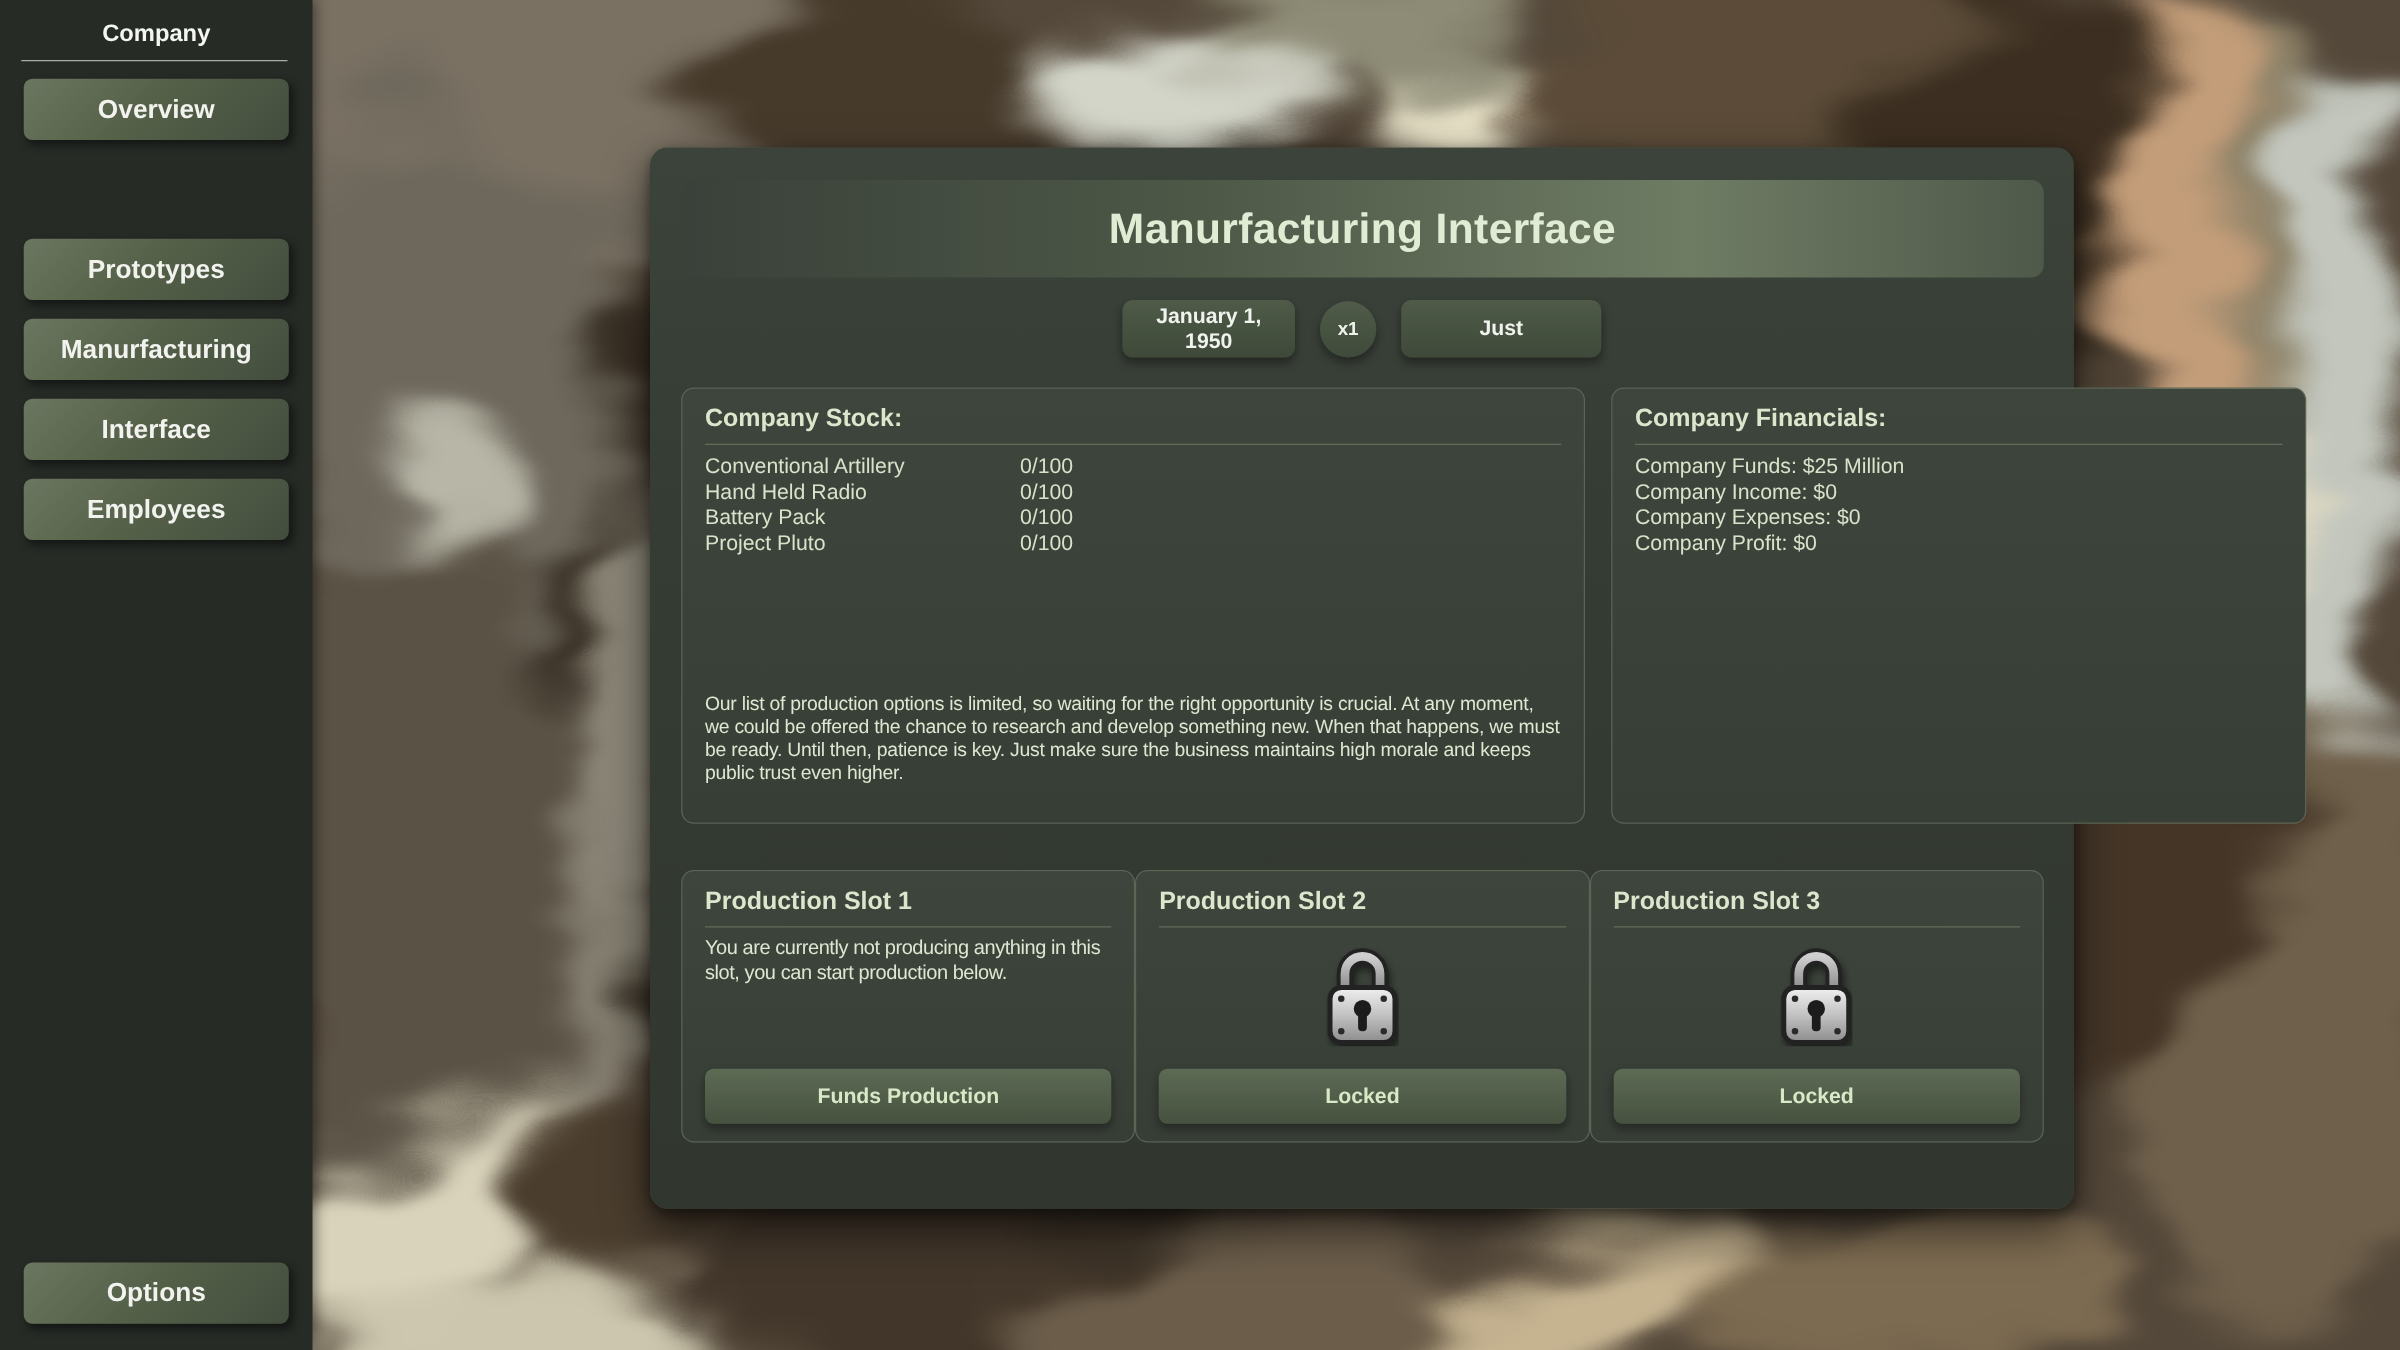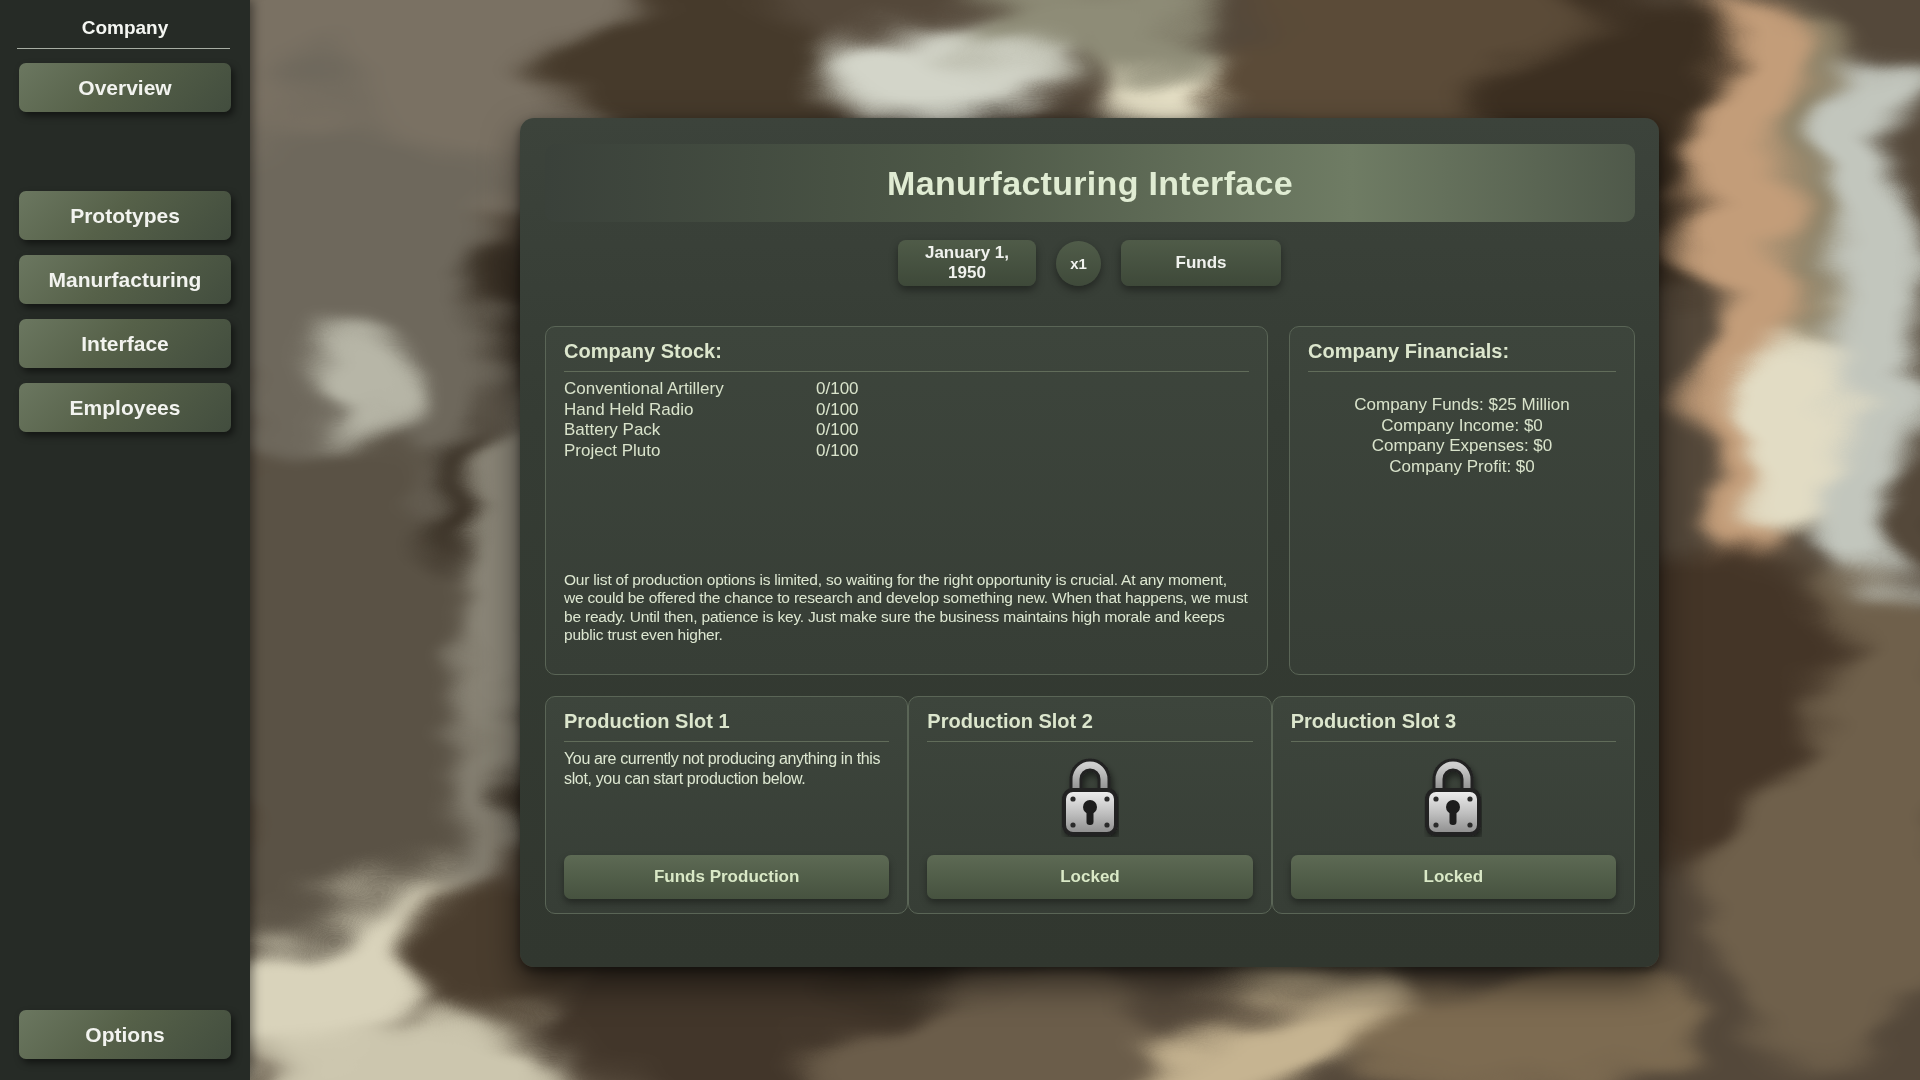--- a/index.html
+++ b/index.html
@@ -41,38 +41,38 @@
           background:linear-gradient(180deg,#4f5b48 0%,#3e4939 100%);
           color:#f0f2ee; font-weight:bold; font-size:17px; font-family:inherit;
           box-shadow:0 4px 8px rgba(0,0,0,.4); }
   .date-btn { width:138px; }
   .play-btn { width:160px; }
   .speed-btn { width:45px; height:45px; border:none; border-radius:50%; cursor:pointer;
                background:linear-gradient(180deg,#505c49 0%,#3f4a3a 100%);
                color:#f0f2ee; font-weight:bold; font-size:15px; font-family:inherit;
                box-shadow:0 4px 8px rgba(0,0,0,.4); }
 
-  .info-row { position:absolute; top:208px; left:25px; width:1090px; height:349px;
+  .info-row { position:absolute; top:192px; left:25px; width:1300px; height:349px;
               display:grid; grid-template-columns:723px 1fr; gap:21px; }
   .slots-row { position:absolute; top:578px; left:25px; width:1090px; height:218px;
                display:grid; grid-template-columns:repeat(3,1fr); }
 
   .card { background:linear-gradient(180deg,#3d453c 0%,#373e36 100%);
           border:1px solid #5a6556; border-radius:10px; box-sizing:border-box;
           padding:13px 18px 14px 18px; display:flex; flex-direction:column; }
   .card-title { font-size:20px; font-weight:bold; color:#dce6cd; }
   .card-divider { height:1px; background:#616c5a; margin-top:8px; flex:none; }
 
   .stock-rows { margin-top:7px; }
   .stock-row { display:grid; grid-template-columns:252px 1fr;
                font-size:17px; line-height:20.5px; color:#d9e3cb; }
   .note { margin-top:auto; font-size:15.5px; line-height:18.4px; color:#dde7d1;
           letter-spacing:-.2px; }
 
-  .fin-rows { margin-top:23px;text-align:center; }
+  .fin-rows { margin-top:7px; }
   .fin-row { font-size:17px; line-height:20.5px; color:#d9e3cb; }
 
   .slot-text { margin-top:7px; font-size:16px; line-height:19.5px; color:#dde7d1;
                letter-spacing:-.35px; }
   .lock-wrap { flex:1; display:flex; align-items:center; justify-content:center;
                padding-bottom:4px; }
   .slot-btn { margin-top:auto; height:44px; border:none; border-radius:7px; cursor:pointer;
               background:linear-gradient(180deg,#5d6a54 0%,#46523f 100%);
               color:#d9e8c6; font-size:17px; font-weight:bold; font-family:inherit;
               box-shadow:0 4px 7px rgba(0,0,0,.35); }
@@ -133,21 +133,21 @@
 
   <main class="panel">
 
     <div class="header-bar">
       <div class="header-title">Manurfacturing Interface</div>
     </div>
 
     <div class="time-row">
       <button class="pill date-btn">January 1, 1950</button>
       <button class="speed-btn">x1</button>
-      <button class="pill play-btn">Funds</button>
+      <button class="pill play-btn">Just</button>
     </div>
 
     <div class="info-row">
 
       <section class="card">
         <div class="card-title">Company Stock:</div>
         <div class="card-divider"></div>
         <div class="stock-rows">
           <div class="stock-row">
             <span>Conventional Artillery</span>

